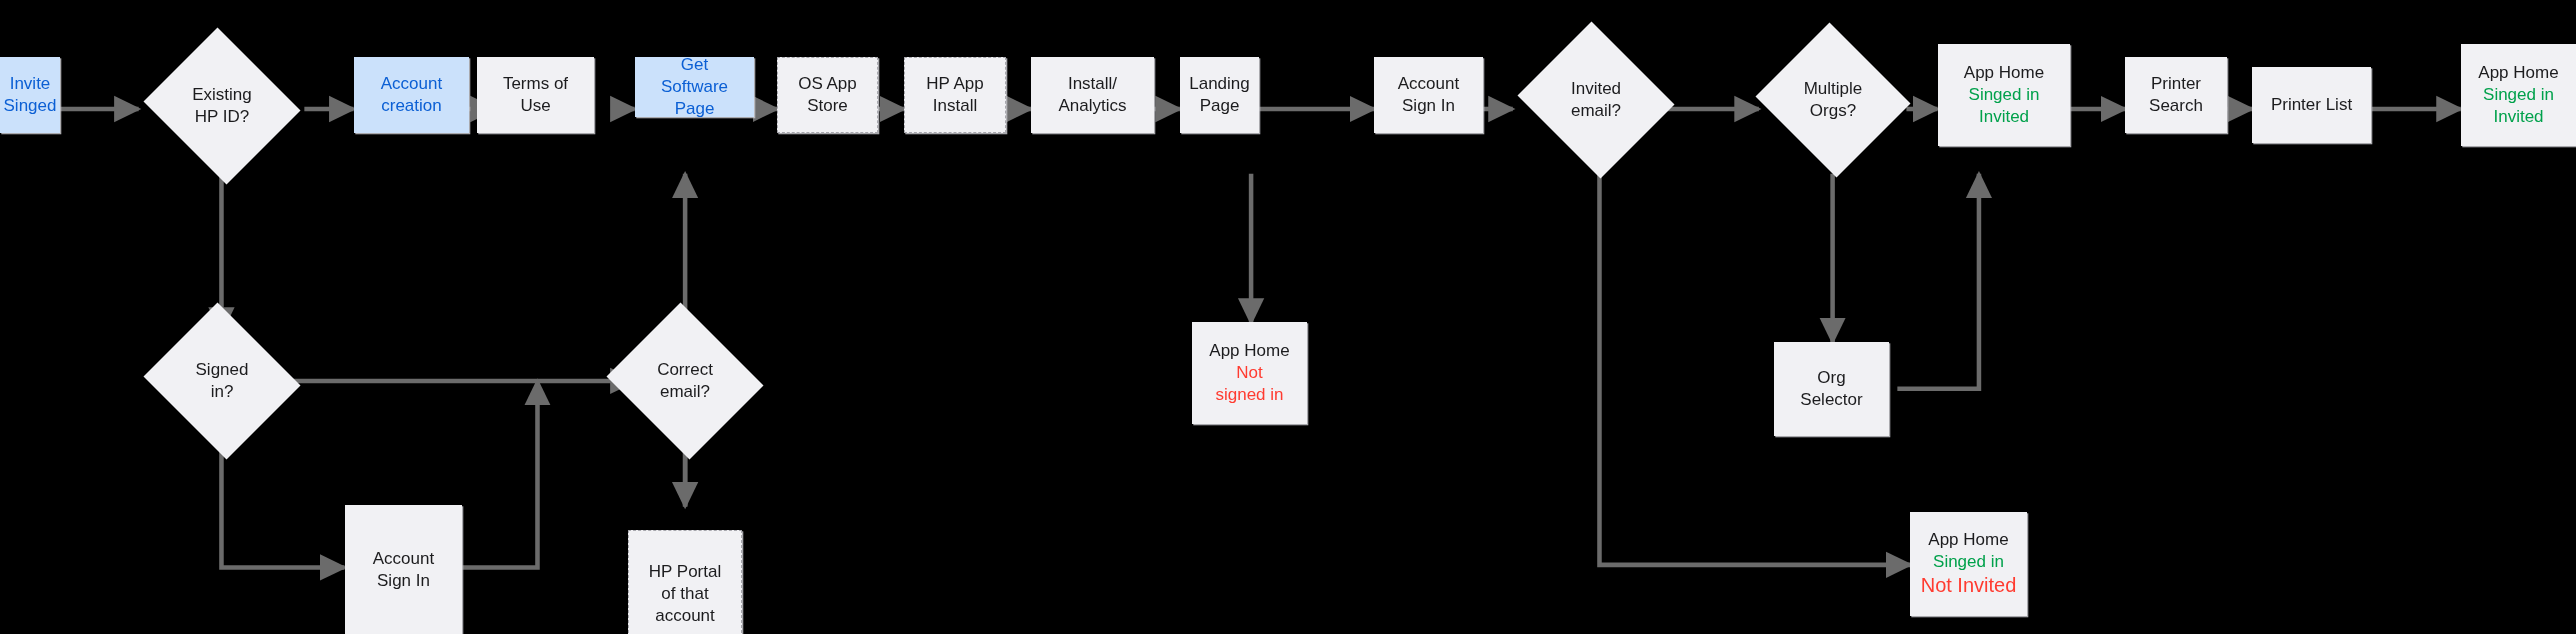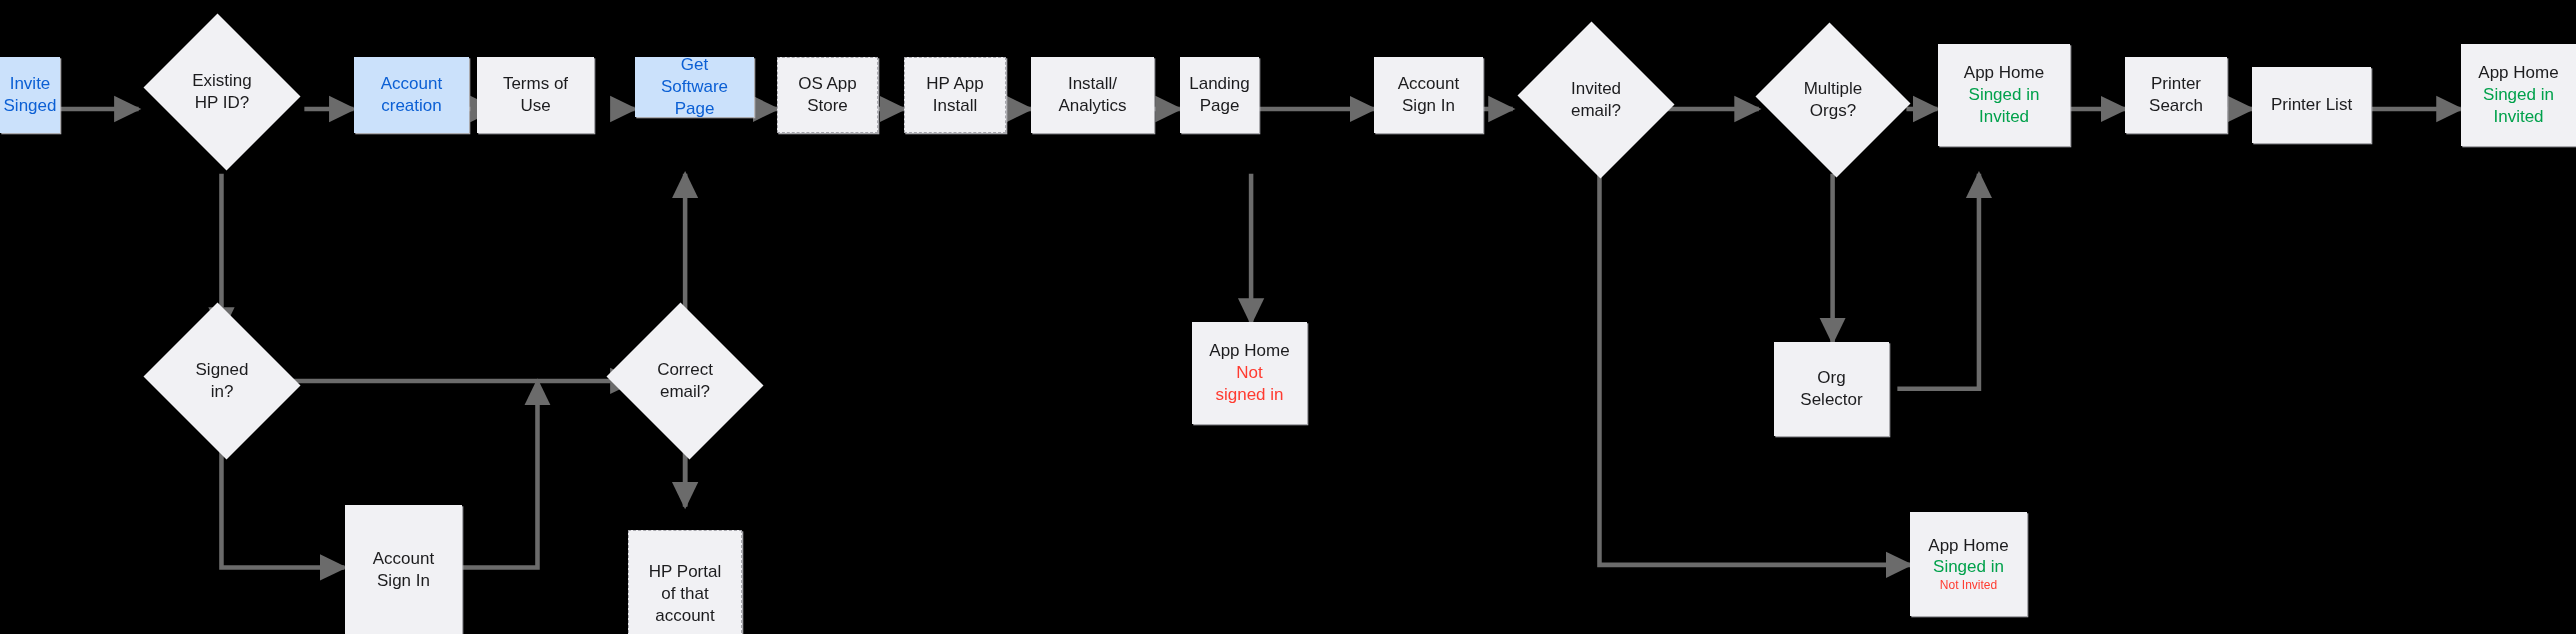--- a/index.html
+++ b/index.html
@@ -60,21 +60,21 @@
   .label {
     position: relative;
     z-index: 2;
     font-size: 17px;
     color: #1c1c1e;
     white-space: nowrap;
   }
   .label.blue { color: #0b5fd4; }
   .label.green { color: #00a14b; }
   .label.red { color: #ff3b30; }
-  .label.small { font-size: 12px; }
+  .label.small { font-size: 20px; }
 </style>
 </head>
 <body>
 
 <div id="canvas">
 
   <svg id="edges" viewBox="0 0 3978 980" xmlns="http://www.w3.org/2000/svg">
     <defs>
       <marker id="ah" markerWidth="7" markerHeight="7" refX="5.4" refY="3.5" orient="auto" markerUnits="strokeWidth">
         <path d="M0,0.6 L6,3.5 L0,6.4 z" fill="#6b6b6b"></path>
@@ -111,21 +111,21 @@
       <path d="M1118,600 L1118,600"></path>
       <path d="M2930,600 L3056,600 L3056,268"></path>
     </g>
   </svg>
 
   <div class="node box accent" style="left:0px;  top:57px;  width:60px;  height:76px;">
     <span class="label blue">Invite</span>
     <span class="label blue">Singed</span>
   </div>
 
-  <div class="node diamond" style="left:139px; top:18px; width:166px; height:148px;">
+  <div class="node diamond" style="left:139px; top:32px; width:166px; height:148px;">
     <span class="dshape"></span>
     <span class="label">Existing</span>
     <span class="label">HP ID?</span>
   </div>
 
   <div class="node box accent" style="left:354px; top:57px; width:115px; height:76px;">
     <span class="label blue">Account</span>
     <span class="label blue">creation</span>
   </div>
 

